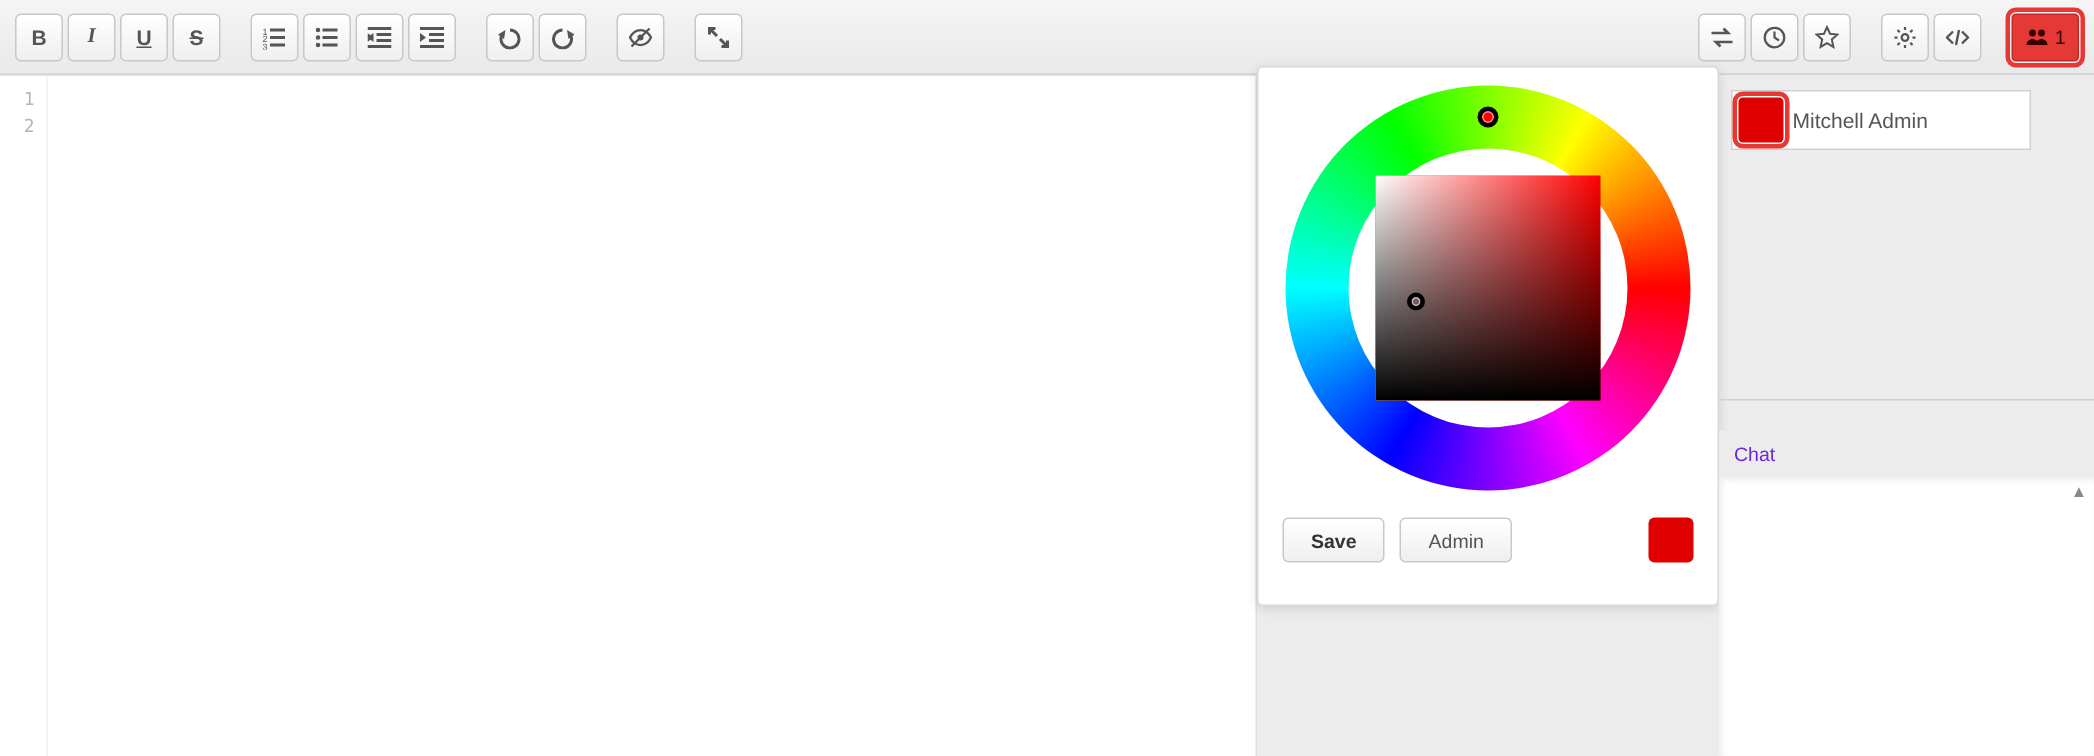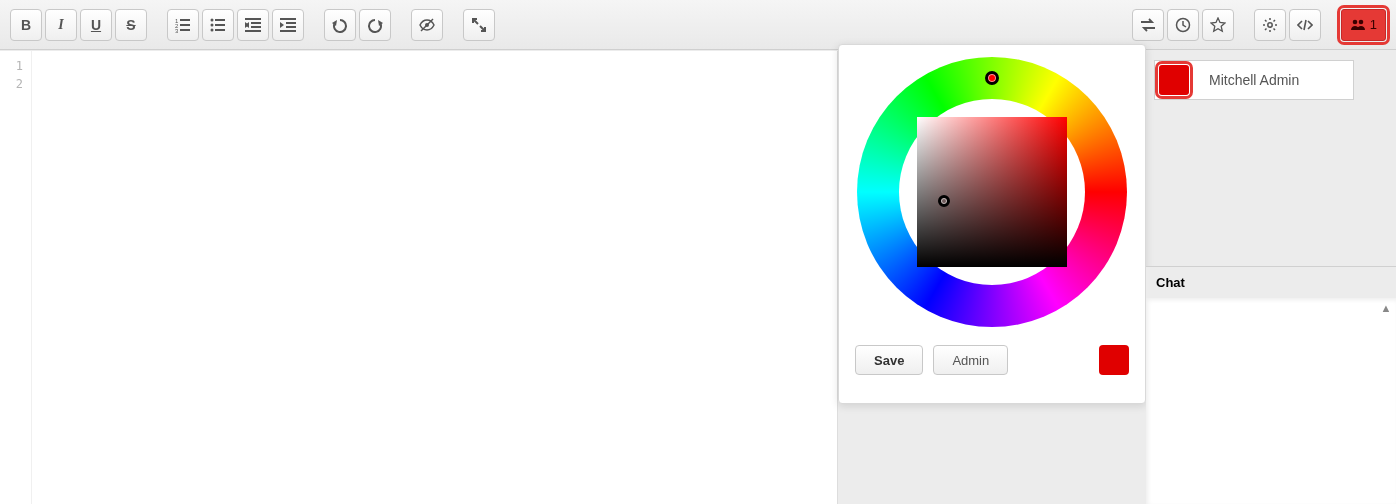--- a/index.html
+++ b/index.html
@@ -35,26 +35,26 @@
   .svbox .black { position:absolute; inset:0; background:linear-gradient(to bottom, rgba(0,0,0,0), #000); }
   .hue-handle { position:absolute; width:14px; height:14px; border:3px solid #000; border-radius:50%; background:red; transform:translate(-50%,-50%); box-shadow:0 0 0 1px rgba(255,255,255,0.6) inset; }
   .sv-handle { position:absolute; width:12px; height:12px; border:3px solid #000; border-radius:50%; transform:translate(-50%,-50%); box-shadow:0 0 0 1px rgba(255,255,255,0.6) inset; }
   .picker-actions { display:flex; align-items:flex-start; gap:10px; margin-top:18px; padding:0 4px; }
   .pbtn { height:30px; padding:0 18px; background:linear-gradient(#ffffff,#efefef); border:1px solid #c8c8c8; border-radius:4px; cursor:pointer; font-size:13px; color:#555; }
   .pbtn.primary { font-weight:bold; color:#333; }
   .picker-actions .grow { flex:1; }
   .swatch { width:30px; height:30px; border-radius:4px; }
 
   
-  .userlist { position:absolute; left:1154px; top:60px; width:200px; height:40px; background:#fff; border:1px solid #d0d0d0; display:flex; align-items:center; padding:4px; gap:20px; }
+  .userlist { position:absolute; left:1154px; top:60px; width:200px; height:40px; background:#fff; border:1px solid #d0d0d0; display:flex; align-items:center; padding:4px; gap:6px; }
   .user-swatch { width:30px; height:30px; background:#e00000; }
   .user-name { font-size:14px; color:#555; }
 
   .chat-panel { position:absolute; left:1146px; right:0; top:266px; bottom:0; border-top:1px solid #d0d0d0; display:flex; flex-direction:column; }
-  .chat-header { padding:8px 10px; font-weight:bold; color:#000000; background:#ececec; }
+  .chat-header { padding:8px 10px; font-weight:normal; color:#6d28d9; background:#ececec;margin-top:20px; }
   .chat-body { flex:1; background:#fff; position:relative; box-shadow:inset 2px 2px 4px rgba(0,0,0,0.07); }
   .scroll-up { position:absolute; right:2px; top:2px; width:16px; height:16px; color:#888; font-size:11px; text-align:center; line-height:16px; }
 
   .right-bg { position:absolute; left:1146px; right:0; top:51px; height:215px; background:#ececec; }
 </style>
 </head>
 <body>
 
 <div class="toolbar">
   <div class="tgroup">

